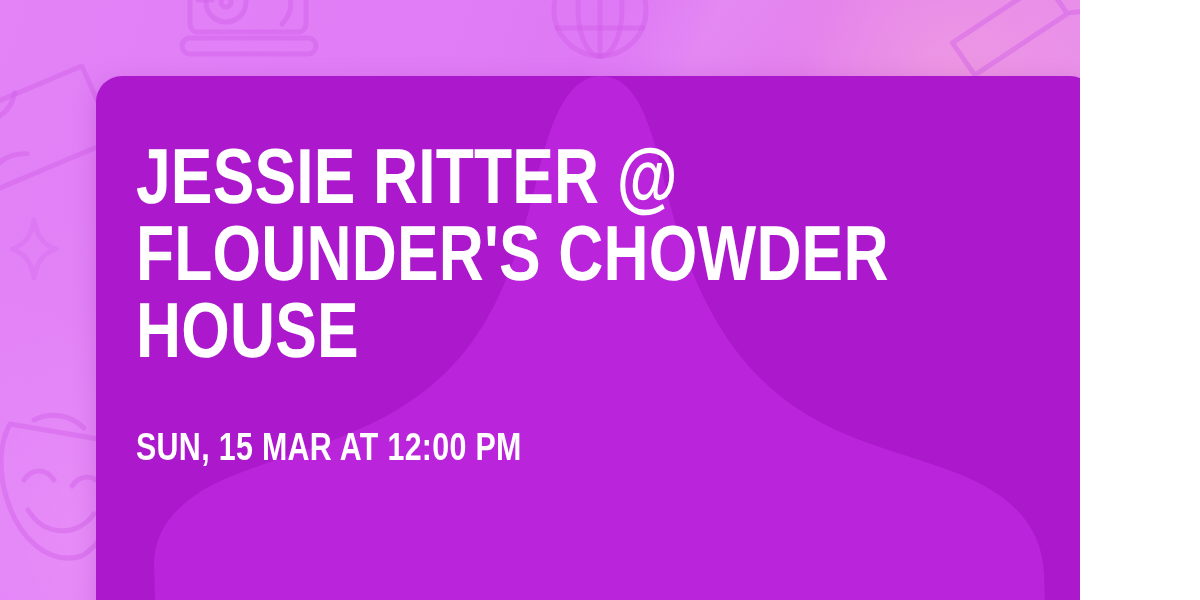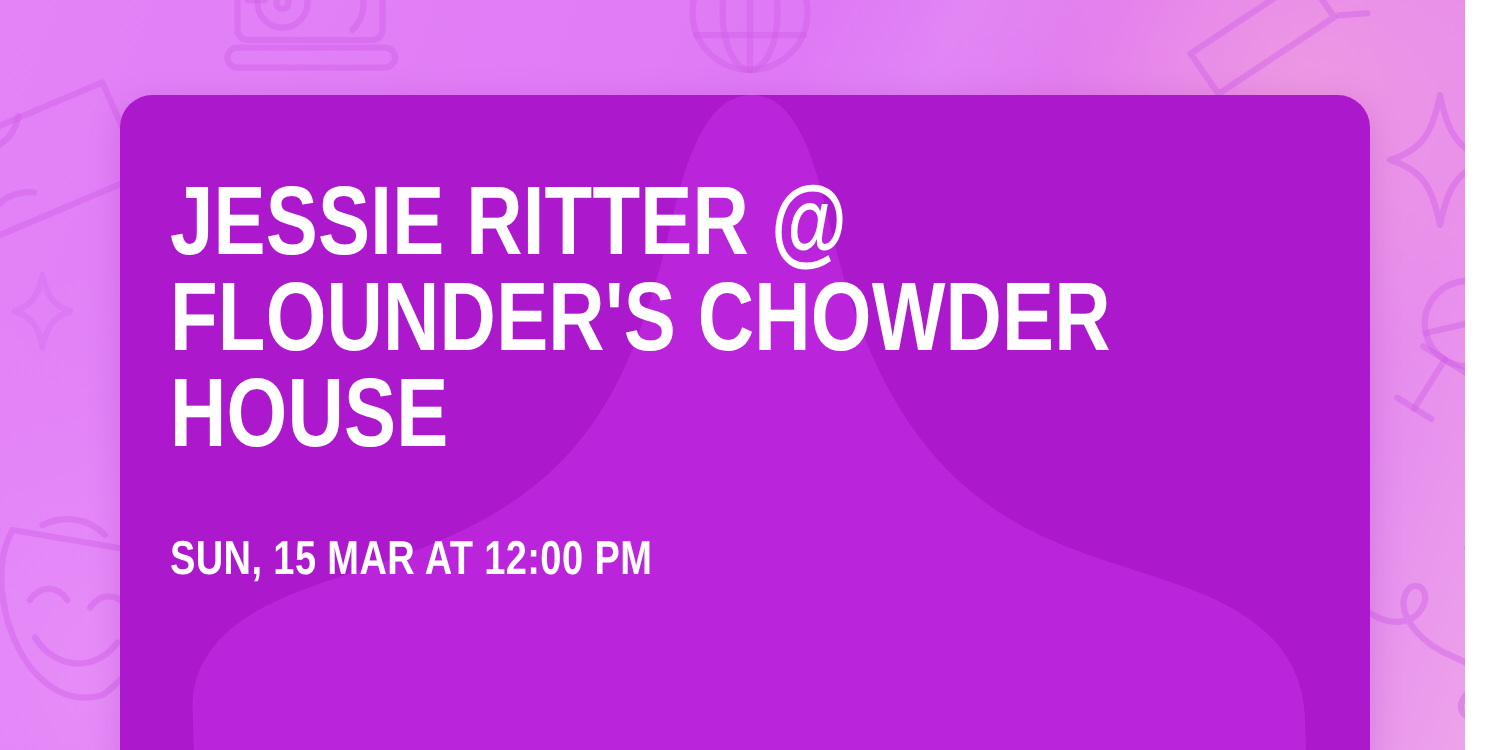--- a/index.html
+++ b/index.html
@@ -8,21 +8,21 @@
   }
   body {
     width: 1200px;
     height: 600px;
     overflow: hidden;
     font-family: "Liberation Sans", sans-serif;
   }
 
   #banner {
     position: relative;
-    width: 1172px;
+    width: 1080px;
     height: 600px;
     overflow: hidden;
     background: linear-gradient(110deg, #e383f7 0%, #e07cf6 38%, #dd74f4 62%, #e58bf0 88%, #edA3ea 100%);
   }
 
   
   #bg-wash-tr {
     position: absolute;
     right: -180px;
     top: -240px;

